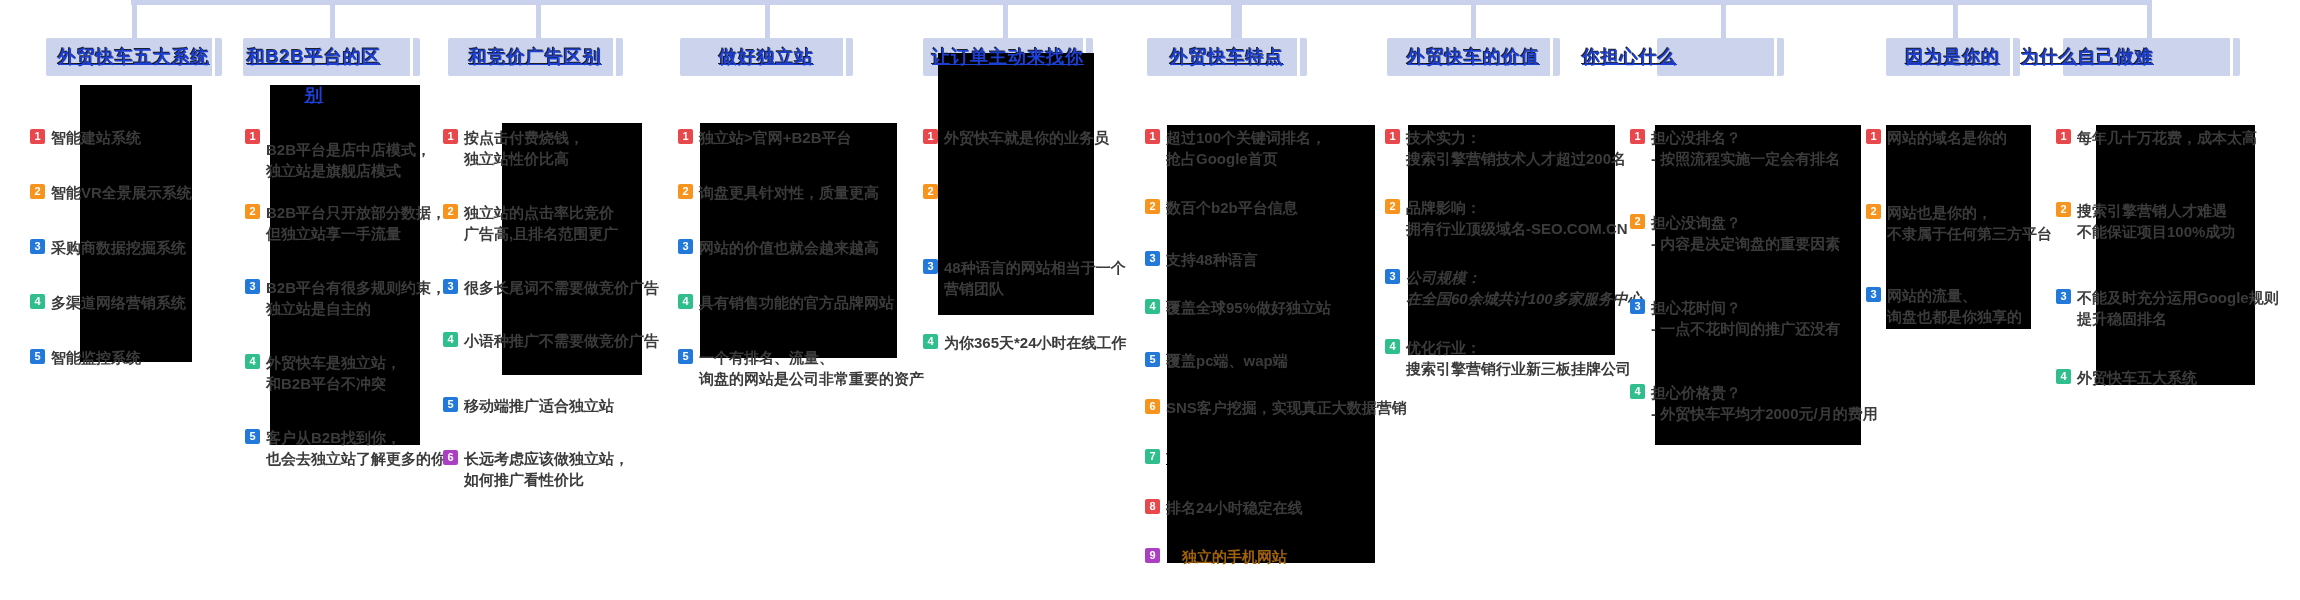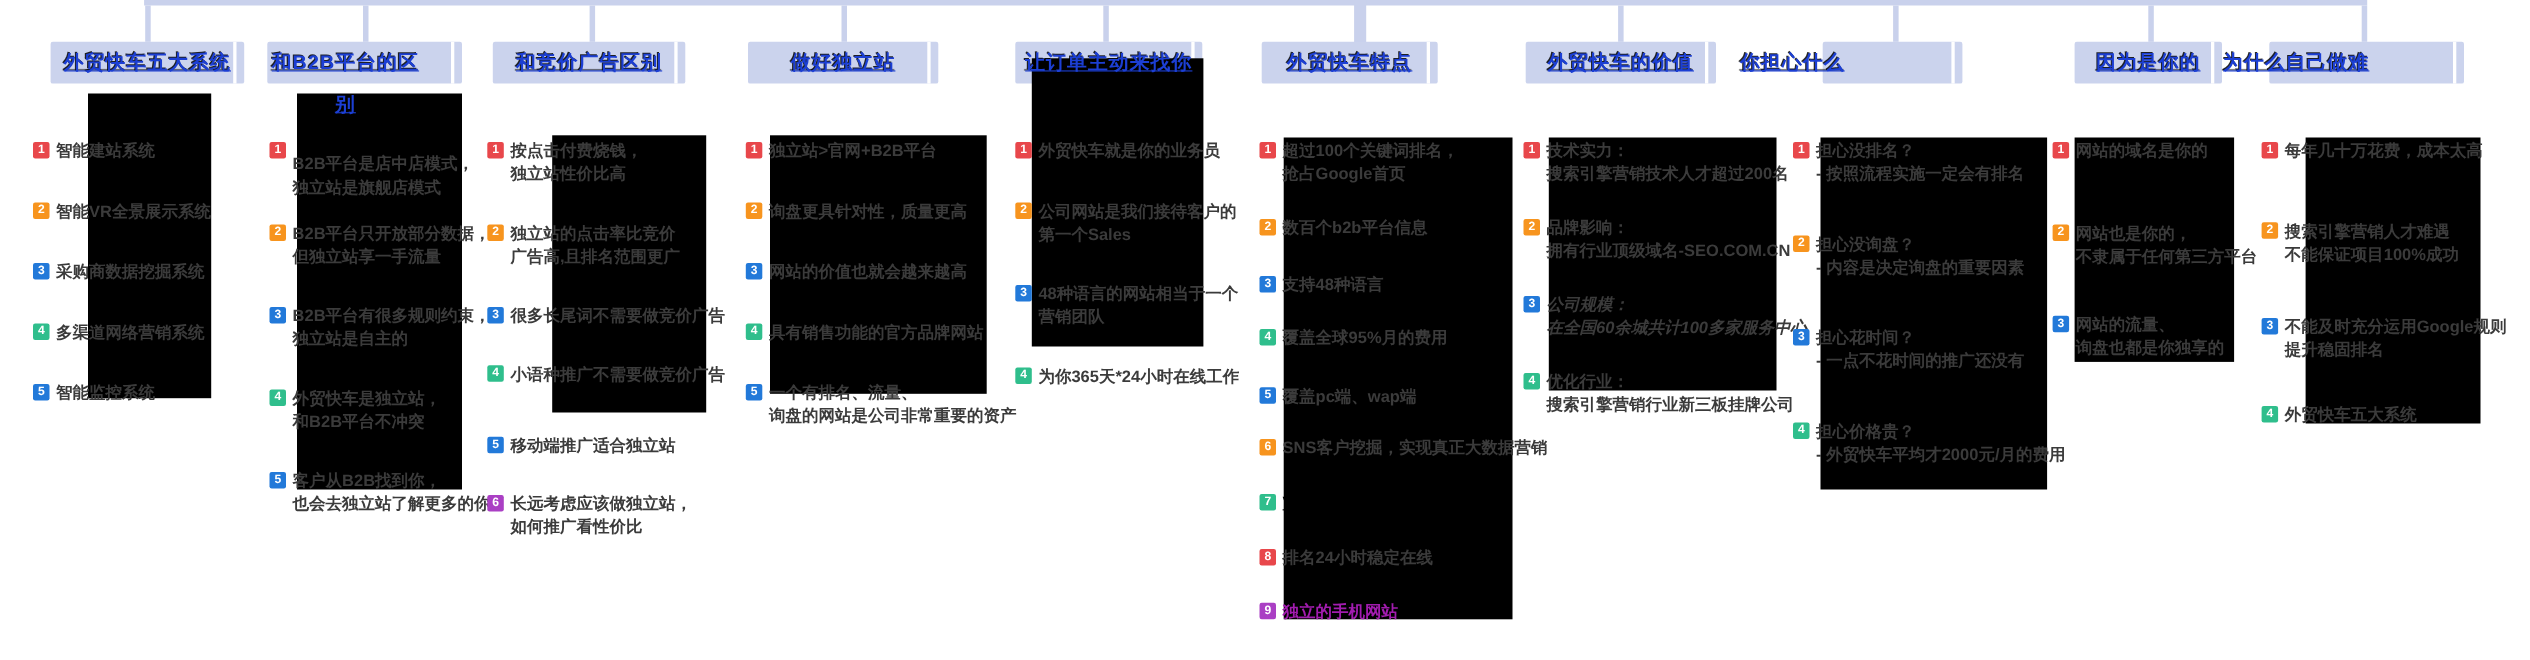--- a/index.html
+++ b/index.html
@@ -149,21 +149,20 @@
     <div class="connector" style="left: 1003px; top: 5px; width: 5px; height: 33px; background: rgb(201, 209, 236);"></div>
     <div class="header-bg" style="left: 923px; top: 38px; width: 170px; background: rgb(203, 211, 237);"></div>
     <div class="black-panel" style="left: 938px; top: 53px; width: 156px; height: 262px; background: rgb(0, 0, 0);"></div>
     <div class="header-label" style="left: 923px; top: 38px; width: 170px; color: rgb(28, 63, 212);">让订单主动来找你</div>
     <div class="mm-item" style="left: 923px; top: 127px;">
       <span class="mm-badge" style="background: rgb(232, 71, 75); color: rgb(255, 255, 255);">1</span>
       <div class="mm-text" style="color: rgb(59, 59, 59);">外贸快车就是你的业务员</div>
     </div>
     <div class="mm-item" style="left: 923px; top: 182px;">
       <span class="mm-badge" style="background: rgb(247, 148, 30); color: rgb(255, 255, 255);">2</span>
-      <div class="mm-text" style="color: rgb(59, 59, 59);">公司网站是我们接待客户的<br>第一个Sales</div>
     </div>
     <div class="mm-item" style="left: 923px; top: 257px;">
       <span class="mm-badge" style="background: rgb(34, 121, 217); color: rgb(255, 255, 255);">3</span>
       <div class="mm-text" style="color: rgb(59, 59, 59);">48种语言的网站相当于一个<br>营销团队</div>
     </div>
     <div class="mm-item" style="left: 923px; top: 332px;">
       <span class="mm-badge" style="background: rgb(47, 190, 140); color: rgb(255, 255, 255);">4</span>
       <div class="mm-text" style="color: rgb(59, 59, 59);">为你365天*24小时在线工作</div>
     </div>
     <div class="header-bg" style="left: 1147px; top: 38px; width: 160px; background: rgb(203, 211, 237);"></div>
@@ -176,41 +175,41 @@
     <div class="mm-item" style="left: 1145px; top: 197px;">
       <span class="mm-badge" style="background: rgb(247, 148, 30); color: rgb(255, 255, 255);">2</span>
       <div class="mm-text" style="color: rgb(59, 59, 59);">数百个b2b平台信息</div>
     </div>
     <div class="mm-item" style="left: 1145px; top: 249px;">
       <span class="mm-badge" style="background: rgb(34, 121, 217); color: rgb(255, 255, 255);">3</span>
       <div class="mm-text" style="color: rgb(59, 59, 59);">支持48种语言</div>
     </div>
     <div class="mm-item" style="left: 1145px; top: 297px;">
       <span class="mm-badge" style="background: rgb(47, 190, 140); color: rgb(255, 255, 255);">4</span>
-      <div class="mm-text" style="color: rgb(59, 59, 59);">覆盖全球95%月的费用</div>
+      <div class="mm-text" style="color: rgb(59, 59, 59);">覆盖全球95%做好独立站</div>
     </div>
     <div class="mm-item" style="left: 1145px; top: 350px;">
       <span class="mm-badge" style="background: rgb(34, 121, 217); color: rgb(255, 255, 255);">5</span>
       <div class="mm-text" style="color: rgb(59, 59, 59);">覆盖pc端、wap端</div>
     </div>
     <div class="mm-item" style="left: 1145px; top: 397px;">
       <span class="mm-badge" style="background: rgb(247, 148, 30); color: rgb(255, 255, 255);">6</span>
       <div class="mm-text" style="color: rgb(59, 59, 59);">SNS客户挖掘，实现真正大数据营销</div>
     </div>
     <div class="mm-item" style="left: 1145px; top: 447px;">
       <span class="mm-badge" style="background: rgb(47, 190, 140); color: rgb(255, 255, 255);">7</span>
       <div class="mm-text" style="color: #000000; text-decoration: underline;">VR技术，实现在线看厂</div>
     </div>
     <div class="mm-item" style="left: 1145px; top: 497px;">
       <span class="mm-badge" style="background: rgb(232, 71, 75); color: rgb(255, 255, 255);">8</span>
       <div class="mm-text" style="color: rgb(59, 59, 59);">排名24小时稳定在线</div>
     </div>
     <div class="mm-item" style="left: 1145px; top: 546px;">
       <span class="mm-badge" style="background: rgb(170, 63, 196); color: rgb(255, 255, 255);">9</span>
-      <div class="mm-text" style="color: #a21caf;">独立的手机网站</div>
+      <div class="mm-text" style="color: #a16207; margin-left: 16px;">独立的手机网站</div>
     </div>
     <div class="connector" style="left: 1471px; top: 5px; width: 5px; height: 33px; background: rgb(201, 209, 236);"></div>
     <div class="header-bg" style="left: 1387px; top: 38px; width: 173px; background: rgb(203, 211, 237);"></div>
     <div class="black-panel" style="left: 1408px; top: 125px; width: 207px; height: 230px; background: rgb(0, 0, 0);"></div>
     <div class="header-label" style="left: 1387px; top: 38px; width: 173px; color: rgb(28, 63, 212);">外贸快车的价值</div>
     <div class="mm-item" style="left: 1385px; top: 127px;">
       <span class="mm-badge" style="background: rgb(232, 71, 75); color: rgb(255, 255, 255);">1</span>
       <div class="mm-text" style="color: rgb(59, 59, 59);">技术实力：<br>搜索引擎营销技术人才超过200名</div>
     </div>
     <div class="mm-item" style="left: 1385px; top: 197px;">

